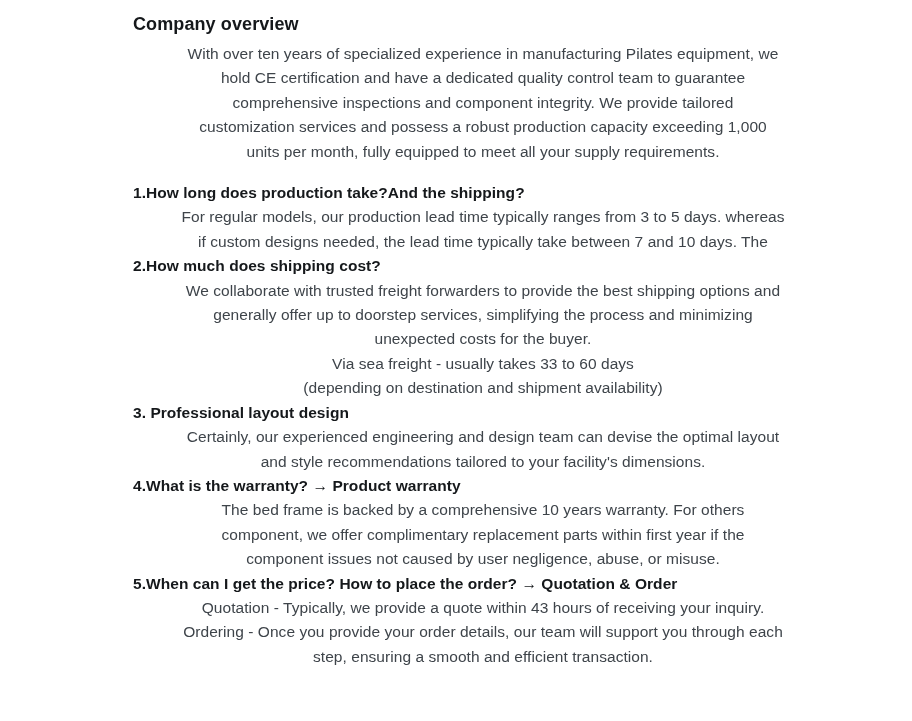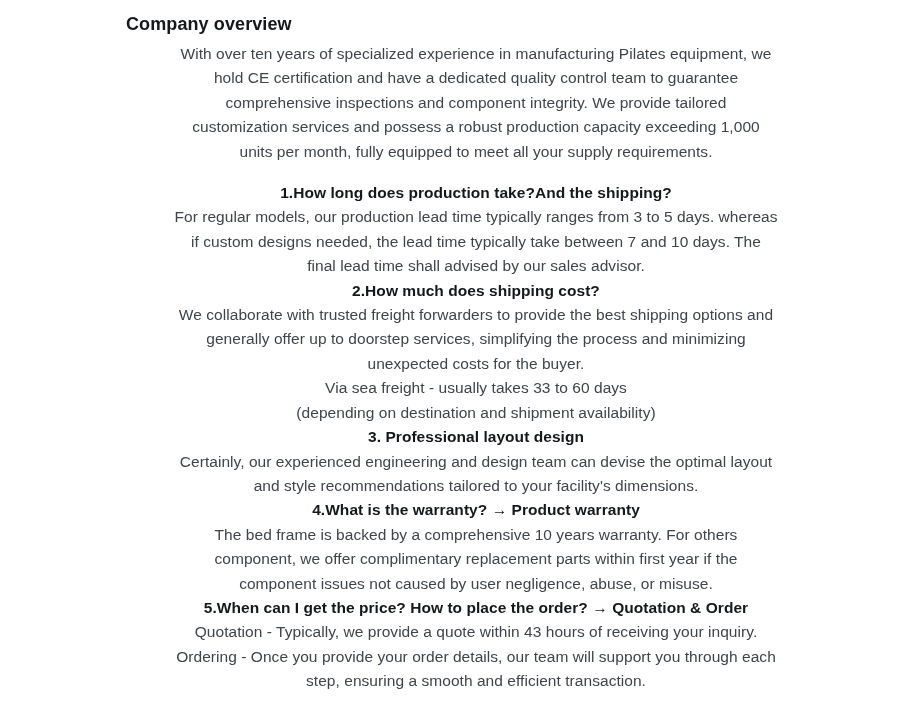--- a/index.html
+++ b/index.html
@@ -5,21 +5,21 @@
   * { margin: 0; padding: 0; box-sizing: border-box; }
   html, body {
     width: 912px;
     height: 721px;
     background: #ffffff;
     font-family: "Liberation Sans", sans-serif;
     overflow: hidden;
   }
   .content {
     position: absolute;
-    left: 126px;
+    left: 133px;
     top: 12px;
     width: 700px;
   }
   .page-title {
     font-size: 18px;
     font-weight: 700;
     color: #15181b;
     line-height: 24px;
     letter-spacing: 0.1px;
     margin-bottom: 6px;
@@ -32,21 +32,20 @@
     letter-spacing: 0.05px;
     text-align: center;
   }
   .q-heading {
     font-size: 15.5px;
     line-height: 24.4px;
     font-weight: 700;
     color: #15181b;
     white-space: nowrap;
     letter-spacing: 0.05px;
-    text-align: center;
   }
   .spacer {
     height: 17px;
   }
 </style>
 </head>
 <body>
 
 <div class="content">
 
@@ -59,21 +58,20 @@
     <div class="line">customization services and possess a robust production capacity exceeding 1,000</div>
     <div class="line">units per month, fully equipped to meet all your supply requirements.</div>
   </div>
 
   <div class="spacer"></div>
 
   <div>
     <div class="q-heading">1.How long does production take?And the shipping?</div>
     <div class="line">For regular models, our production lead time typically ranges from 3 to 5 days. whereas</div>
     <div class="line">if custom designs needed, the lead time typically take between 7 and 10 days. The</div>
-    <div class="line">final lead time shall advised by our sales advisor.</div>
   </div>
 
   <div>
     <div class="q-heading">2.How much does shipping cost?</div>
     <div class="line">We collaborate with trusted freight forwarders to provide the best shipping options and</div>
     <div class="line">generally offer up to doorstep services, simplifying the process and minimizing</div>
     <div class="line">unexpected costs for the buyer.</div>
     <div class="line">Via sea freight - usually takes 33 to 60 days</div>
     <div class="line">(depending on destination and shipment availability)</div>
   </div>

